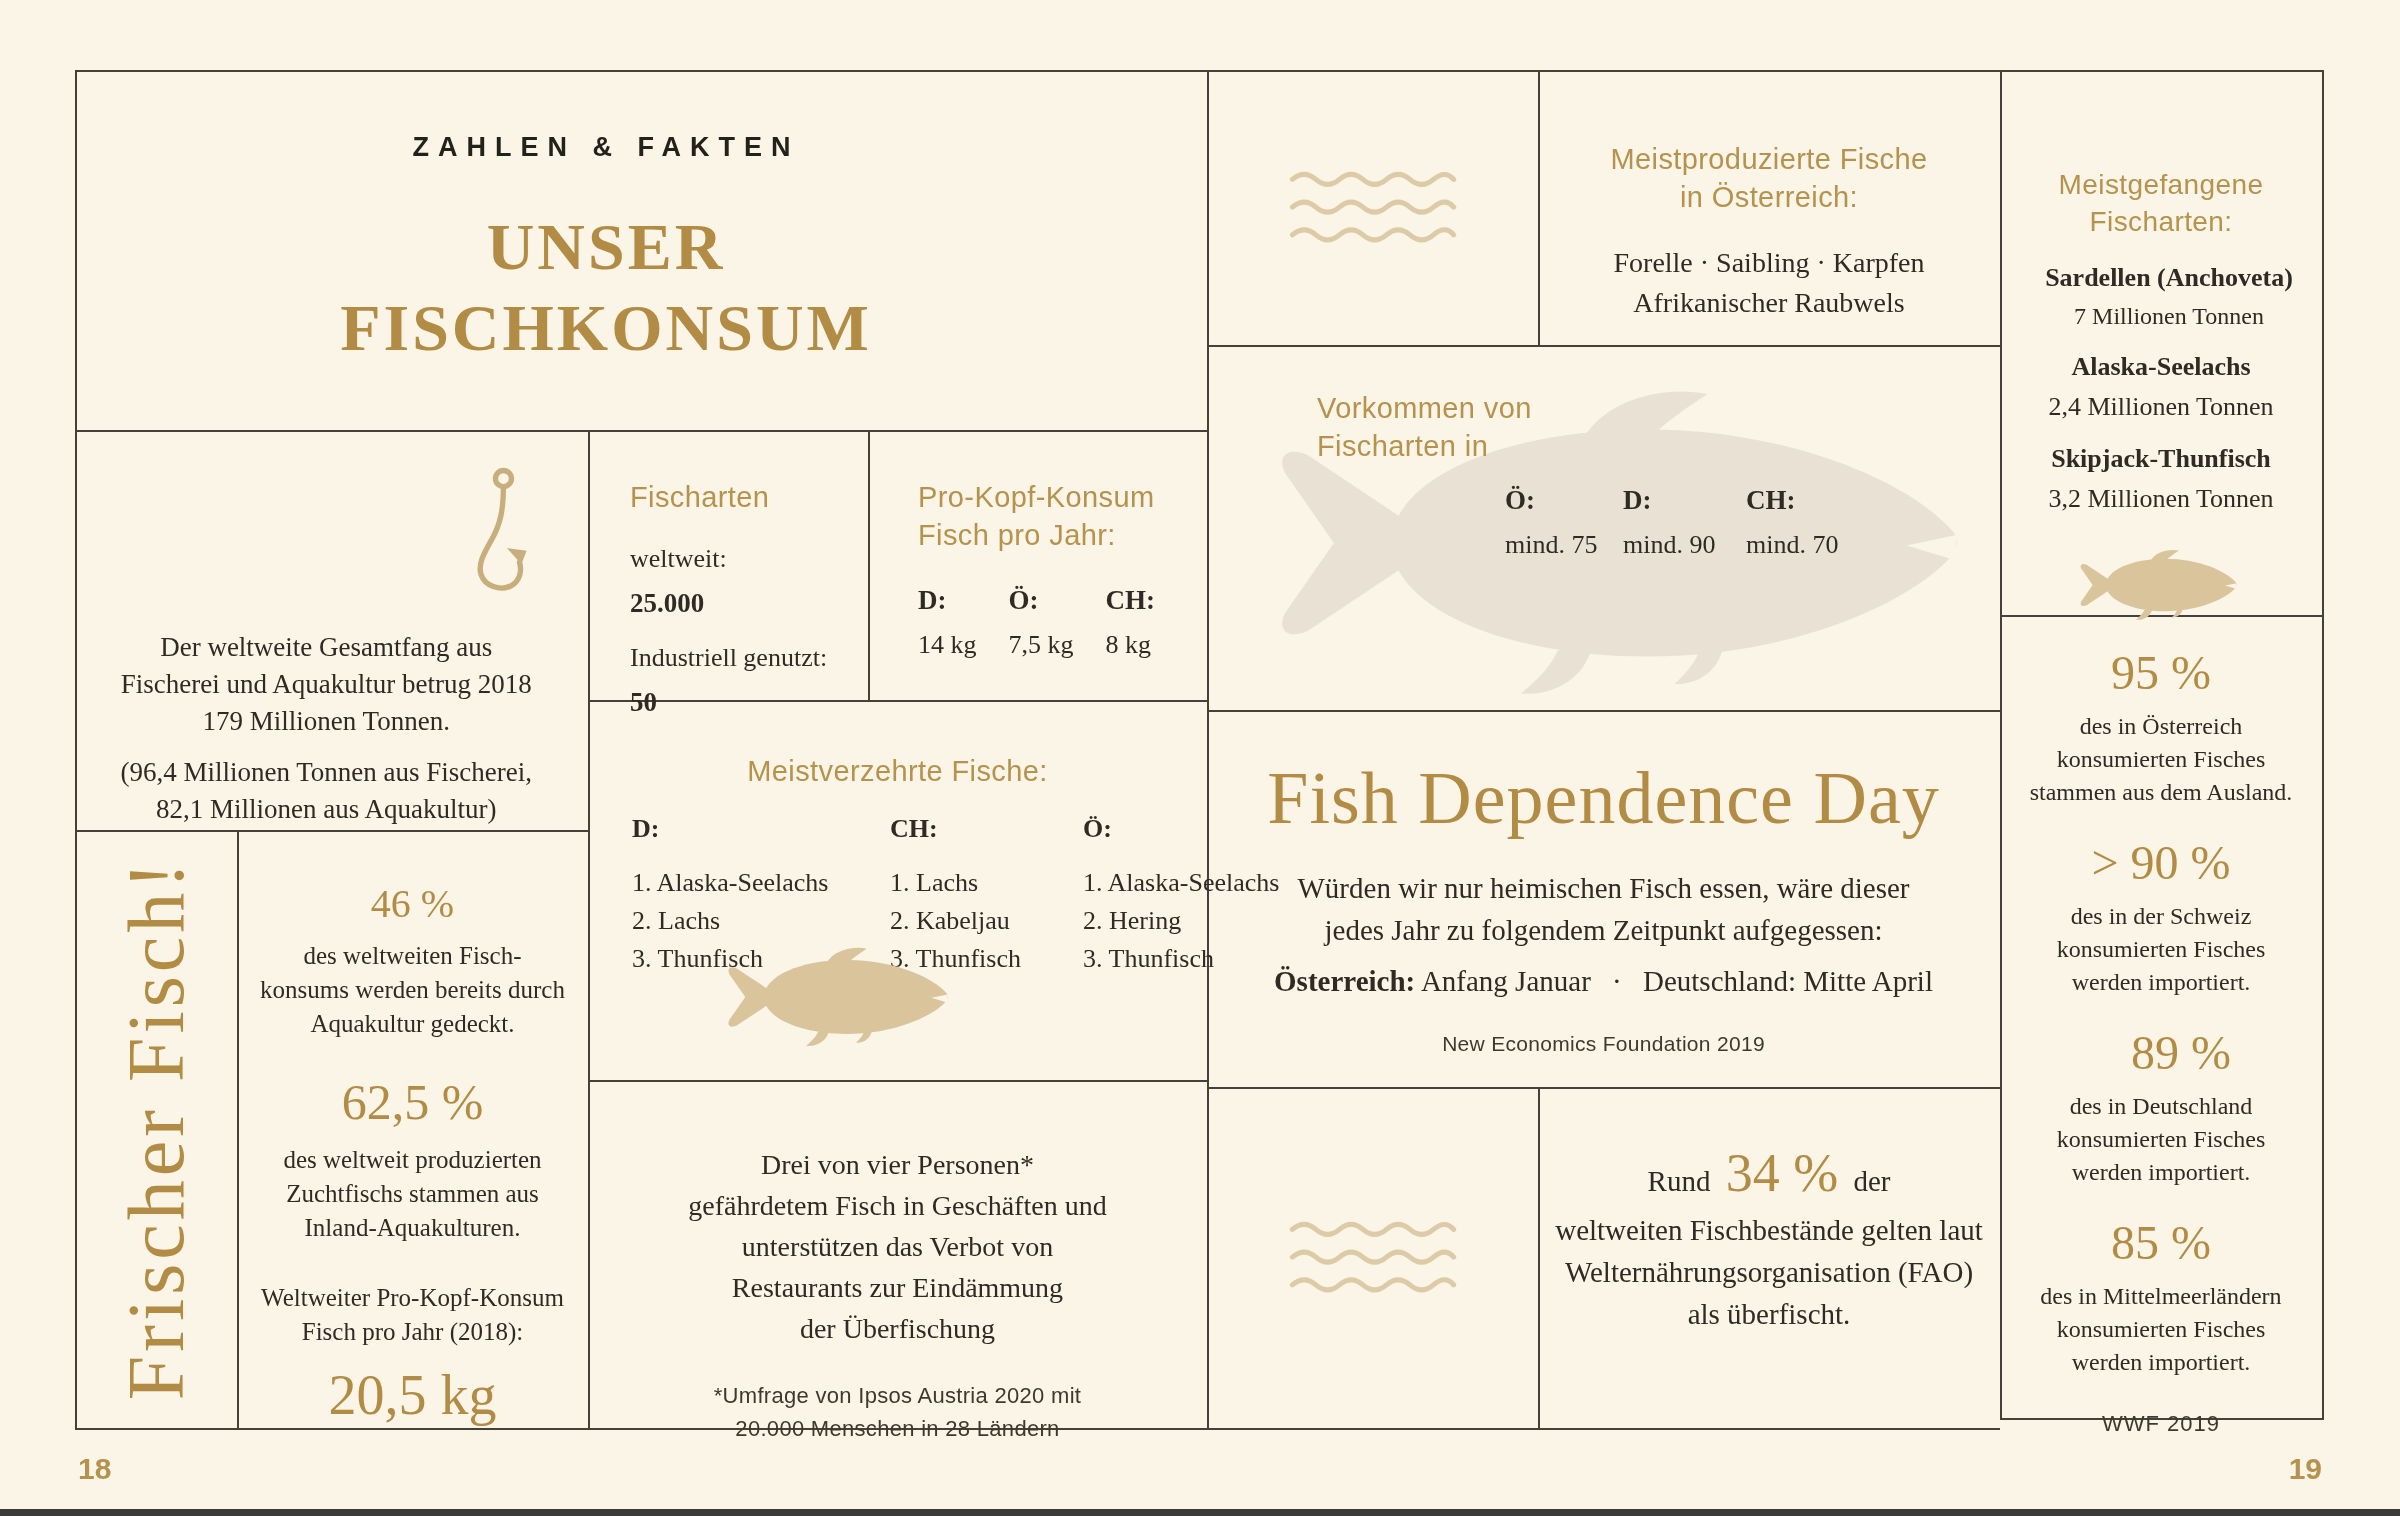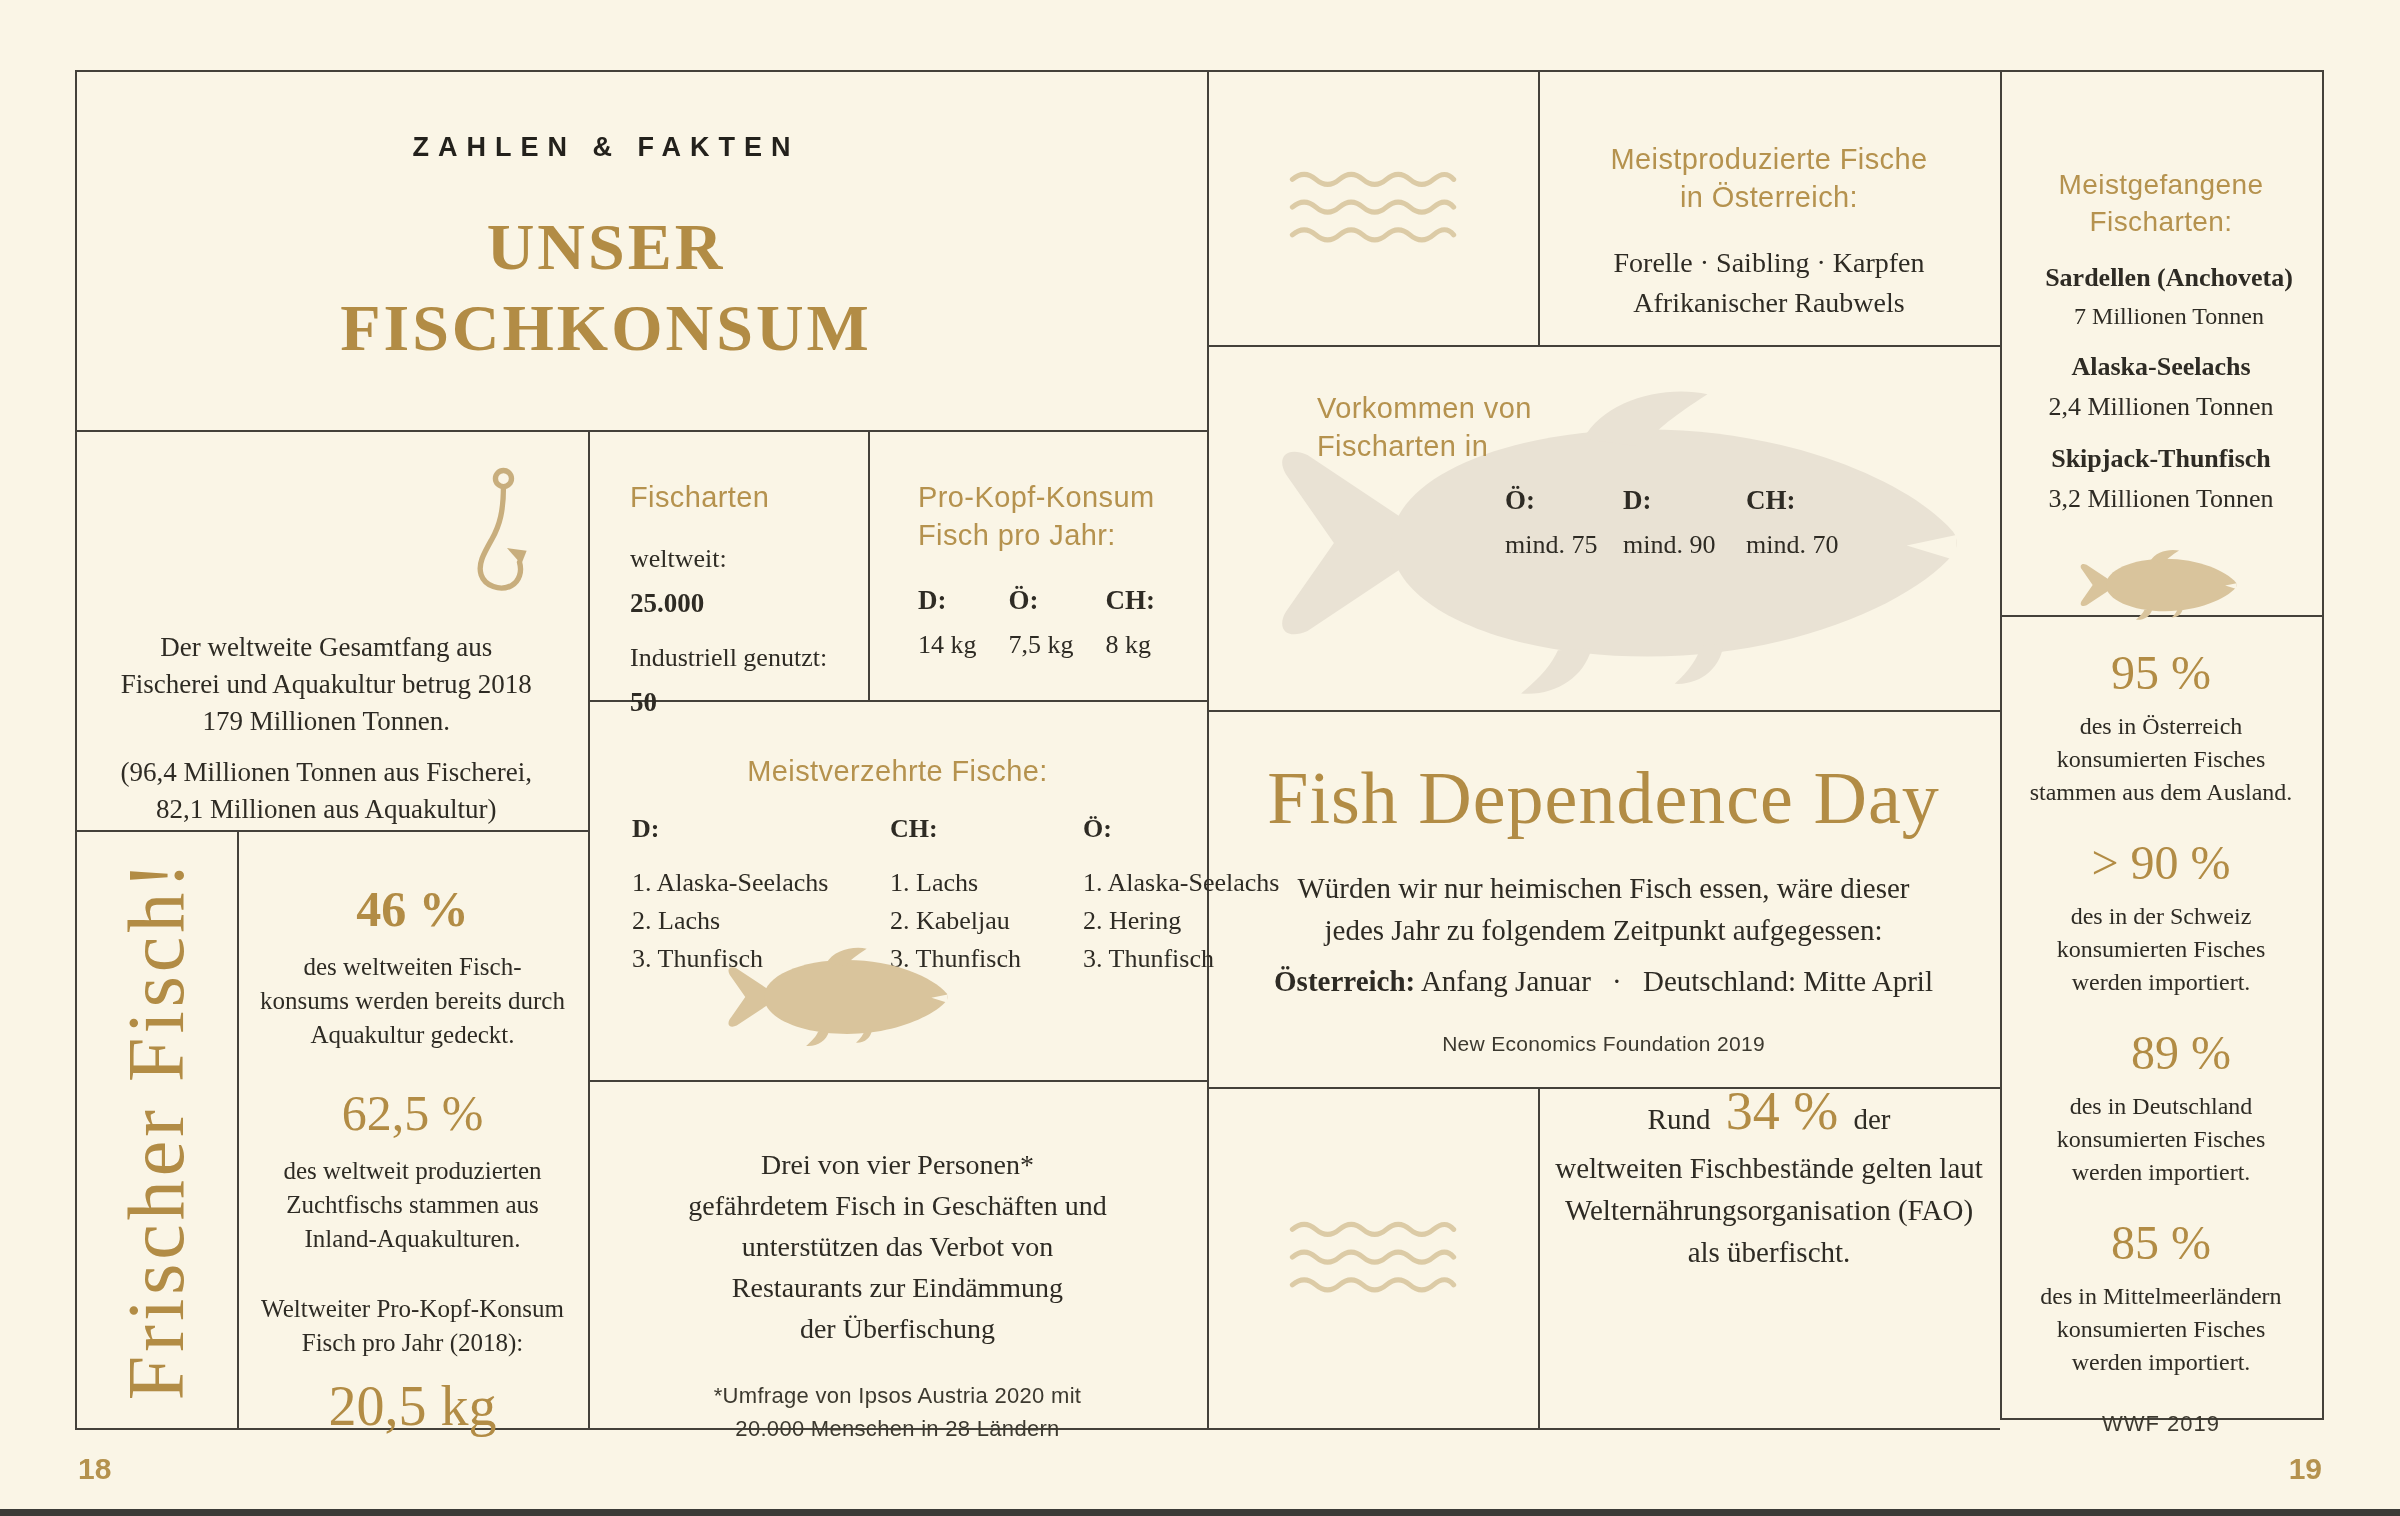--- a/index.html
+++ b/index.html
@@ -168,21 +168,21 @@
       <div>*Umfrage von Ipsos Austria 2020 mit</div>
       <div>20.000 Menschen in 28 Ländern</div>
     </div>
   </div>
 
   <div class="box" style="left:77px;top:832px;width:158px;height:594px;display:flex;align-items:center;justify-content:center;">
     <div class="vertical">Frischer Fisch!</div>
   </div>
 
   <div class="box center" style="left:239px;top:832px;width:347px;height:594px;padding-top:48px;box-sizing:border-box;">
-    <div class="bignum" style="font-size:50px;font-weight:bold;">46 %</div>
+    <div class="bignum" style="font-size:40px;">46 %</div>
     <div style="font-size:25px;line-height:34px;margin-top:12px;">
       <div>des weltweiten Fisch-</div>
       <div>konsums werden bereits durch</div>
       <div>Aquakultur gedeckt.</div>
     </div>
     <div class="bignum" style="font-size:50px;margin-top:32px;">62,5 %</div>
     <div style="font-size:25px;line-height:34px;margin-top:12px;">
       <div>des weltweit produzierten</div>
       <div>Zuchtfischs stammen aus</div>
       <div>Inland-Aquakulturen.</div>
@@ -250,21 +250,21 @@
     </div>
     <div class="foot" style="margin-top:30px;font-size:21px;">New Economics Foundation 2019</div>
   </div>
 
   <div class="box" style="left:1209px;top:1089px;width:327px;height:337px;display:flex;align-items:center;justify-content:center;">
     <svg width="168" height="92" style="color:#dccba6;">
         <use href="#sym-waves"></use>
       </svg>
   </div>
 
-  <div class="box center" style="left:1540px;top:1089px;width:458px;height:337px;box-sizing:border-box;">
+  <div class="box center" style="left:1540px;top:1089px;width:458px;height:337px;padding-top:62px;box-sizing:border-box;">
     <div style="font-size:29px;line-height:44px;">
       <span>Rund</span>
       <span class="bignum" style="font-size:54px;margin:0 8px;">34 %</span>
       <span>der</span>
     </div>
     <div style="font-size:29px;line-height:42px;margin-top:6px;">
       <div>weltweiten Fischbestände gelten laut</div>
       <div>Welternährungsorganisation (FAO)</div>
       <div>als überfischt.</div>
     </div>

